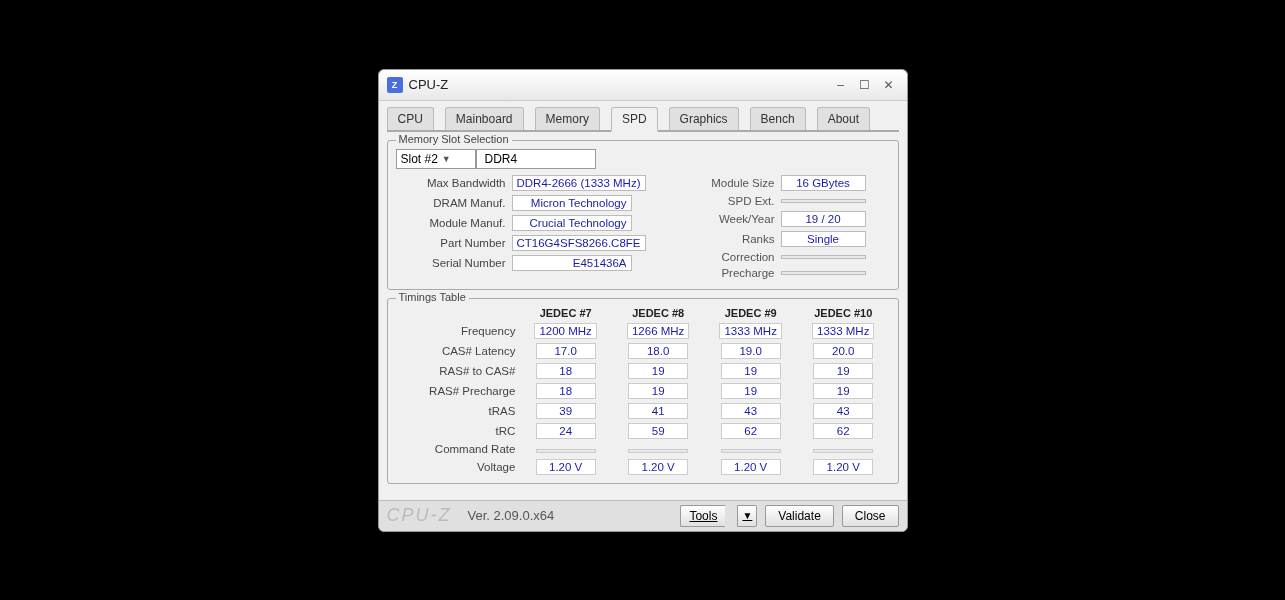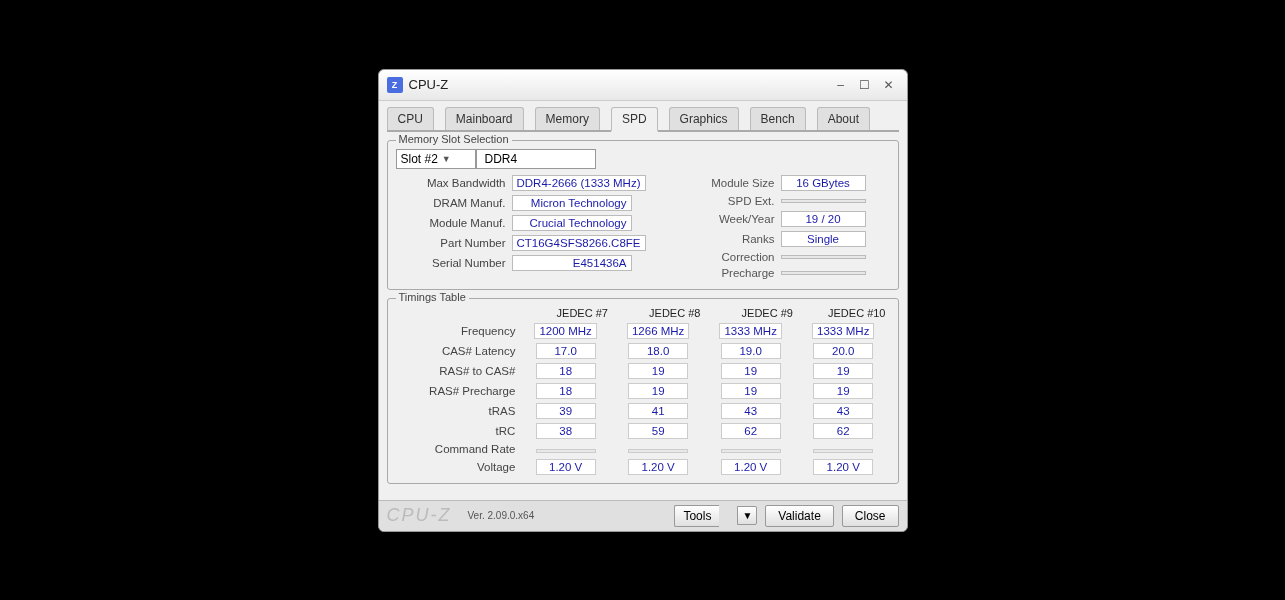--- a/index.html
+++ b/index.html
@@ -202,22 +202,22 @@
       padding: 0 3px;
       font-size: 11px;
       color: #444;
     }
     .timings-table {
       width: 100%;
       border-collapse: collapse;
       font-size: 11.5px;
     }
     .timings-table th {
-      text-align: right;
-      font-weight: normal;
+      text-align: center;
+      font-weight: bold;
       color: #222;
       padding: 2px 4px;
       font-size: 11px;
     }
     .timings-table td {
       text-align: center;
       padding: 2px 4px;
       color: #1a1aaa;
     }
     .timings-table td.row-label {
@@ -248,37 +248,37 @@
     }
     .status-brand {
       font-size: 18px;
       font-weight: 300;
       color: #bbb;
       font-style: italic;
       letter-spacing: 2px;
       margin-right: 8px;
     }
     .status-version {
-      font-size: 10px;
+      font-size: 13px;
       color: #555;
       flex: 1;
     }
     .status-btn {
       border: 1px solid #999;
       background: linear-gradient(180deg, #fff 0%, #e0e0e0 100%);
       padding: 3px 12px;
       font-size: 12px;
       cursor: pointer;
       border-radius: 2px;
       text-align: right;
     }
     .tools-btn {
       display: flex;
-      align-items: center;
-      gap: 18px;
+      gap: 12px;
+      text-decoration: underline;
     }
     .tools-main {
       border: 1px solid #999;
       background: linear-gradient(180deg, #fff 0%, #e0e0e0 100%);
       padding: 3px 8px;
       font-size: 12px;
       cursor: pointer;
       border-radius: 2px 0 0 2px;
       border-right: none;
     }
@@ -426,21 +426,21 @@
             </tr>
             <tr>
               <td class="row-label">tRAS</td>
               <td><span class="cell-box">39</span></td>
               <td><span class="cell-box">41</span></td>
               <td><span class="cell-box">43</span></td>
               <td><span class="cell-box">43</span></td>
             </tr>
             <tr>
               <td class="row-label">tRC</td>
-              <td><span class="cell-box">38</span></td>
+              <td><span class="cell-box">24</span></td>
               <td><span class="cell-box">59</span></td>
               <td><span class="cell-box">62</span></td>
               <td><span class="cell-box">62</span></td>
             </tr>
             <tr>
               <td class="row-label">Command Rate</td>
               <td><span class="cell-box disabled"></span></td>
               <td><span class="cell-box disabled"></span></td>
               <td><span class="cell-box disabled"></span></td>
               <td><span class="cell-box disabled"></span></td>

